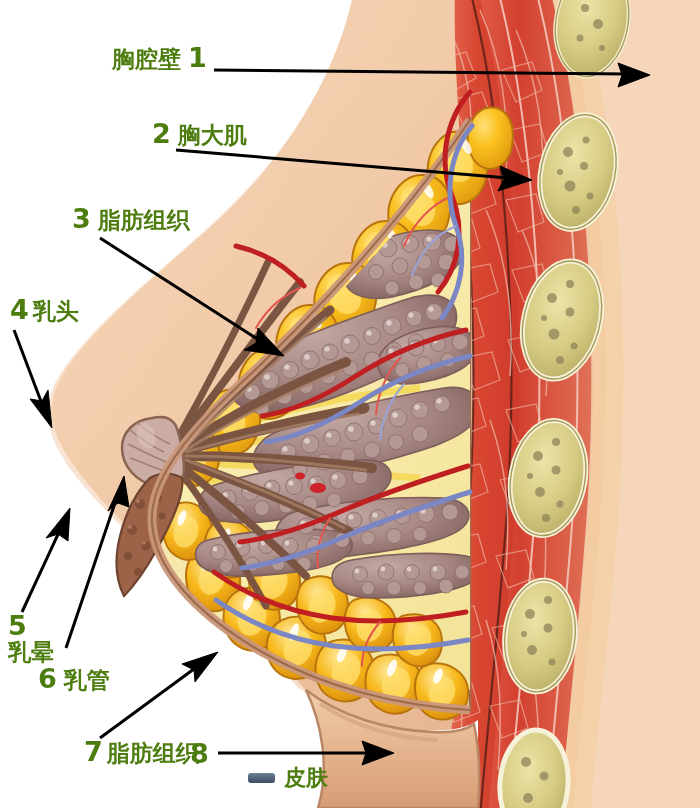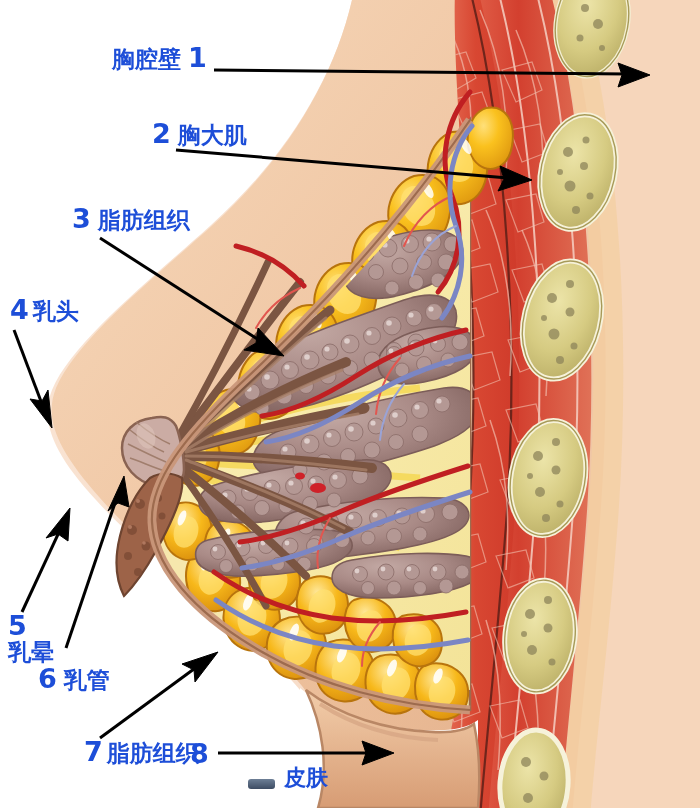--- a/index.html
+++ b/index.html
@@ -4,36 +4,36 @@
 <style>
   html,body{margin:0;padding:0;}
   body{
     width:700px;height:808px;overflow:hidden;
     background:#ffffff;
     font-family:"Liberation Sans","DejaVu Sans",sans-serif;
   }
   #stage{position:relative;width:700px;height:808px;overflow:hidden;background:#fff;}
   #art{position:absolute;left:0;top:0;width:700px;height:808px;}
   .lbl{
-    position:absolute;white-space:nowrap;color:#1d4ed8;
+    position:absolute;white-space:nowrap;color:#4d7c0f;
     font-family:"DejaVu Sans","Liberation Sans",sans-serif;
     line-height:1;
   }
   .num{font-weight:bold;font-size:27px;letter-spacing:0;}
   .cn{font-size:23px;font-weight:600;}
   .cn-sm{font-size:22px;font-weight:600;}
   .row{display:flex;align-items:baseline;gap:7px;}
   .row-tight{display:flex;align-items:baseline;gap:4px;}
   .stack{display:flex;flex-direction:column;gap:2px;}
   .skin-chip{
     display:inline-block;width:27px;height:10px;border-radius:3px;
     background:linear-gradient(#6d7f96,#3d4c63);
     vertical-align:middle;margin-right:9px;
   }
-  .legend-row{display:flex;align-items:flex-end;}
+  .legend-row{display:flex;align-items:center;}
 </style>
 </head>
 <body>
 
 <div id="stage">
 
   <svg id="art" viewBox="0 0 700 808" preserveAspectRatio="none">
     <defs>
       <linearGradient id="bgGrad" x1="0" y1="0" x2="1" y2="0">
         <stop offset="0%" stop-color="#f9e3d2"></stop>

